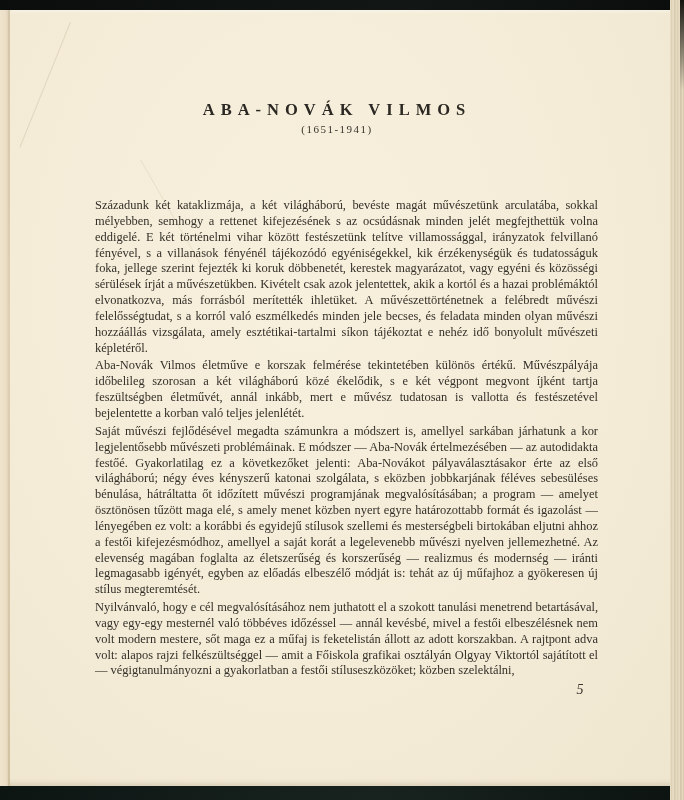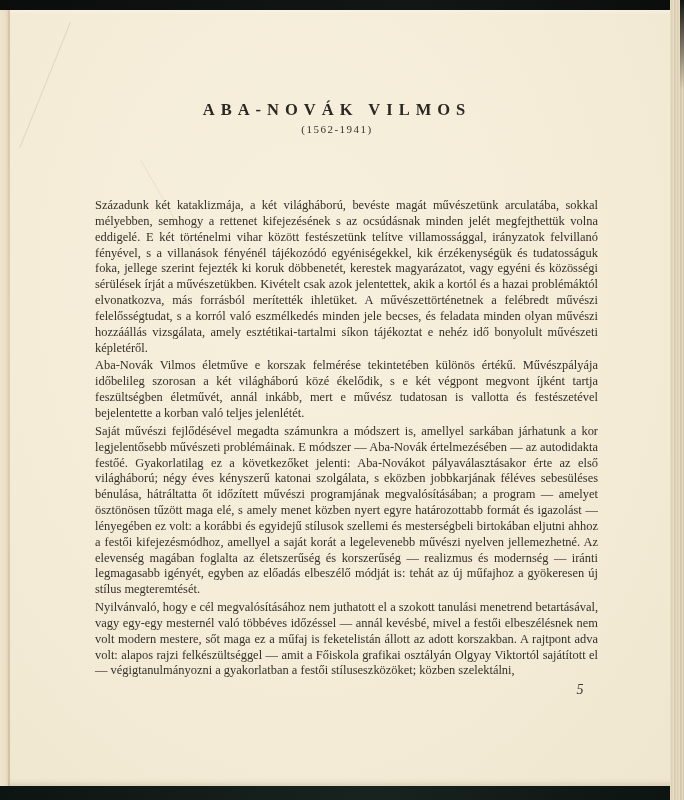--- a/index.html
+++ b/index.html
@@ -119,21 +119,21 @@
   <div class="strip-bottom"></div>
 
   <div class="page">
     <div class="left-strip"></div>
     <div class="left-crease"></div>
     <div class="corner-crease"></div>
     <div class="corner-crease2"></div>
 
     <div class="heading-block">
       <div class="title">ABA-NOVÁK VILMOS</div>
-      <div class="subtitle">(1562-1941)</div>
+      <div class="subtitle">(1651-1941)</div>
     </div>
 
     <div class="body-text">
       <p>Századunk két kataklizmája, a két világháború, bevéste magát művészetünk arculatába, sokkal mélyebben, semhogy a rettenet kifejezésének s az ocsúdásnak minden jelét megfejthettük volna eddigelé. E két történelmi vihar között festészetünk telítve villamossággal, irányzatok felvillanó fényével, s a villanások fényénél tájékozódó egyéniségekkel, kik érzékenységük és tudatosságuk foka, jellege szerint fejezték ki koruk döbbenetét, kerestek magyarázatot, vagy egyéni és közösségi sérülések írját a művészetükben. Kivételt csak azok jelentettek, akik a kortól és a hazai problémáktól elvonatkozva, más forrásból merítették ihletüket. A művészettörténetnek a felébredt művészi felelősségtudat, s a korról való eszmélkedés minden jele becses, és feladata minden olyan művészi hozzáállás vizsgálata, amely esztétikai-tartalmi síkon tájékoztat e nehéz idő bonyolult művészeti képletéről.</p>
       <p>Aba-Novák Vilmos életműve e korszak felmérése tekintetében különös értékű. Művészpályája időbelileg szorosan a két világháború közé ékelődik, s e két végpont megvont íjként tartja feszültségben életművét, annál inkább, mert e művész tudatosan is vallotta és festészetével bejelentette a korban való teljes jelenlétét.</p>
       <p>Saját művészi fejlődésével megadta számunkra a módszert is, amellyel sarkában járhatunk a kor legjelentősebb művészeti problémáinak. E módszer — Aba-Novák értelmezésében — az autodidakta festőé. Gyakorlatilag ez a következőket jelenti: Aba-Novákot pályaválasztásakor érte az első világháború; négy éves kényszerű katonai szolgálata, s eközben jobbkarjának féléves sebesüléses bénulása, hátráltatta őt időzített művészi programjának megvalósításában; a program — amelyet ösztönösen tűzött maga elé, s amely menet közben nyert egyre határozottabb formát és igazolást — lényegében ez volt: a korábbi és egyidejű stílusok szellemi és mesterségbeli birtokában eljutni ahhoz a festői kifejezésmódhoz, amellyel a saját korát a legelevenebb művészi nyelven jellemezhetné. Az elevenség magában foglalta az életszerűség és korszerűség — realizmus és modernség — iránti legmagasabb igényét, egyben az előadás elbeszélő módját is: tehát az új műfajhoz a gyökeresen új stílus megteremtését.</p>
       <p>Nyilvánvaló, hogy e cél megvalósításához nem juthatott el a szokott tanulási menetrend betartásával, vagy egy-egy mesternél való többéves időzéssel — annál kevésbé, mivel a festői elbeszélésnek nem volt modern mestere, sőt maga ez a műfaj is feketelistán állott az adott korszakban. A rajtpont adva volt: alapos rajzi felkészültséggel — amit a Főiskola grafikai osztályán Olgyay Viktortól sajátított el — végigtanulmányozni a gyakorlatban a festői stíluseszközöket; közben szelektálni,</p>
     </div>
 
     <div class="page-number">5</div>

